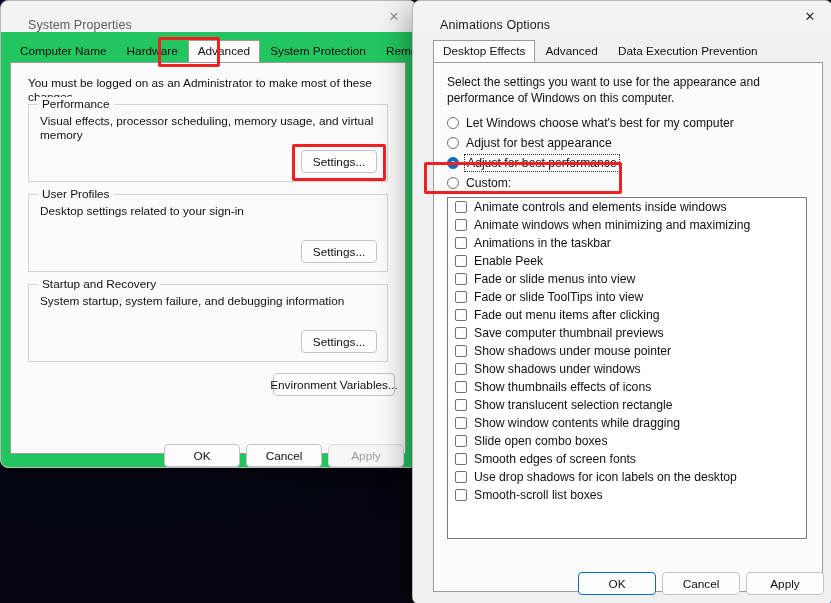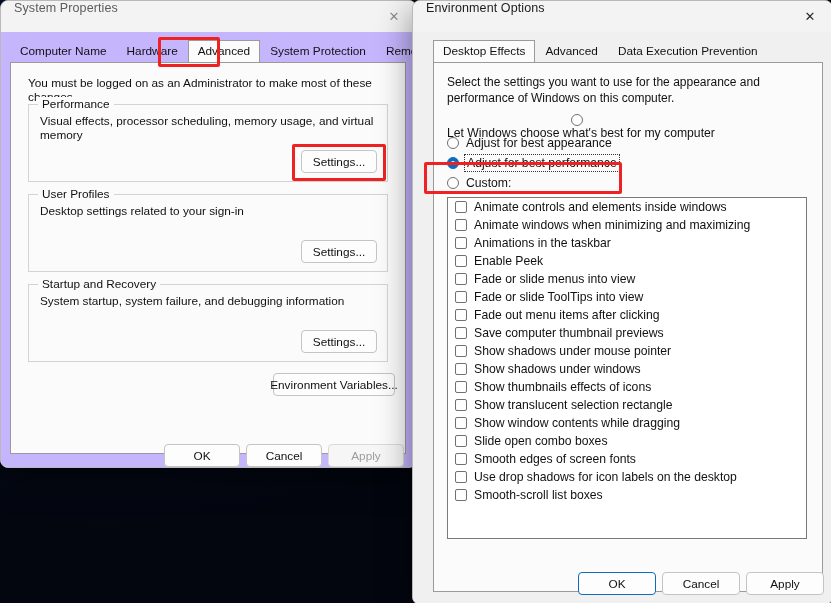--- a/index.html
+++ b/index.html
@@ -17,21 +17,21 @@
 
   
   .win{
     position:absolute;background:#f3f3f3;
     border:1px solid #b9b9b9;border-radius:8px;
     box-shadow:0 10px 34px rgba(0,0,0,.45);
     overflow:hidden;
   }
   .win .titlebar{
     height:31px;background:#f3f3f3;position:relative;
-    display:flex;align-items:flex-start;
+    display:flex;align-items:flex-end;margin-left:14px;
   }
   .win .title{
     font-size:12.5px;color:#1b1b1b;padding-left:13px;letter-spacing:.1px;
     white-space:nowrap;
   }
   .win.inactive .title{color:#5c5c5c;}
   .closebtn{
     position:absolute;right:0;top:0;width:44px;height:31px;
     display:flex;align-items:center;justify-content:center;
     font-size:13px;color:#2a2a2a;line-height:1;
@@ -42,21 +42,21 @@
   .tabstrip{display:flex;align-items:flex-end;height:22px;position:relative;}
   .tab{
     font-size:11.8px;color:#111;padding:3px 9px 4px 9px;
     border:1px solid transparent;border-bottom:none;line-height:14px;
     white-space:nowrap;background:transparent;position:relative;
   }
   .tab.sel{background:#fbfbfb;border-color:#9a9a9a;}
 
   
   #sysprops{left:0;top:0;width:415px;height:466px;}
-  #sysprops .body{position:absolute;left:0;top:31px;right:0;bottom:0;background:#c4b5fd;}
+  #sysprops .body{position:absolute;left:0;top:31px;right:0;bottom:0;background:#22c55e;}
   #sp-tabs{position:absolute;left:9px;top:8px;width:396px;}
   #sp-pane{position:absolute;left:9px;top:30px;width:394px;height:390px;background:#fbfbfb;border:1px solid #9a9a9a;}
   .adminline{position:absolute;left:17px;top:13px;font-size:11.8px;color:#111;}
 
   .groupbox{position:absolute;border:1px solid #d3d3d3;}
   .groupbox > .glabel{
     position:absolute;top:-8px;left:9px;background:#fbfbfb;padding:0 4px;
     font-size:11.8px;color:#111;
   }
   .groupbox > .gtext{position:absolute;left:11px;top:9px;font-size:11.8px;color:#111;}
@@ -182,37 +182,37 @@
     <div class="btn abs" style="left:245px;top:412px;width:76px;">Cancel</div>
     <div class="btn abs disabled" style="left:327px;top:412px;width:76px;">Apply</div>
   </div>
 
   <div class="redbox" style="left:157px;top:36px;width:56px;height:24px;"></div>
   <div class="redbox" style="left:291px;top:143px;width:88px;height:31px;"></div>
 </div>
 
 <div class="win" id="perfopts">
   <div class="titlebar">
-    <div class="title">Environment Options</div>
+    <div class="title">Animations Options</div>
     <div class="closebtn">✕</div>
   </div>
 
   <div class="body">
 
     <div class="tabstrip" id="po-tabs">
       <div class="tab sel">Desktop Effects</div>
       <div class="tab">Advanced</div>
       <div class="tab">Data Execution Prevention</div>
     </div>
 
     <div id="po-pane">
 
       <div class="po-intro">Select the settings you want to use for the appearance and performance of Windows on this computer.</div>
 
-      <div class="radio-row" style="top:51px;flex-direction:column;">
+      <div class="radio-row" style="top:51px;">
         <span class="radio"></span>
         <span class="radio-label">Let Windows choose what's best for my computer</span>
       </div>
 
       <div class="radio-row" style="top:71px;">
         <span class="radio"></span>
         <span class="radio-label">Adjust for best appearance</span>
       </div>
 
       <div class="radio-row" style="top:91px;">

